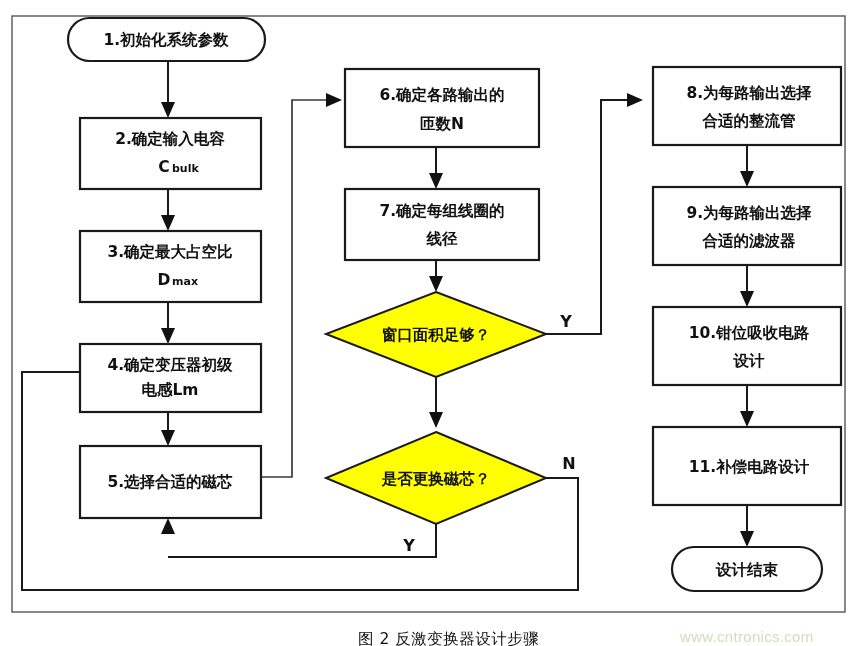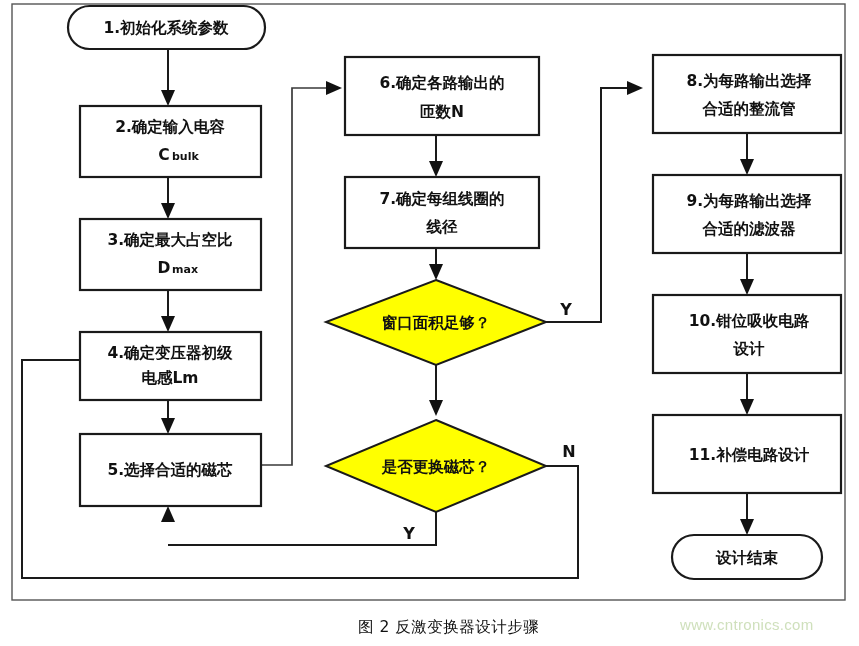--- a/index.html
+++ b/index.html
@@ -10,21 +10,21 @@
   body {
     width: 859px;
     height: 646px;
     font-family: "Liberation Sans", "DejaVu Sans", sans-serif;
     overflow: hidden;
     position: relative;
   }
   #flow-root {
     position: absolute;
     left: 0;
-    top: 0;
+    top: 12px;
     width: 859px;
     height: 466px;
   }
   svg { display: block; }
   .node-box {
     fill: #ffffff;
     stroke: #1a1a1a;
     stroke-width: 2.2;
   }
   .node-terminal {

